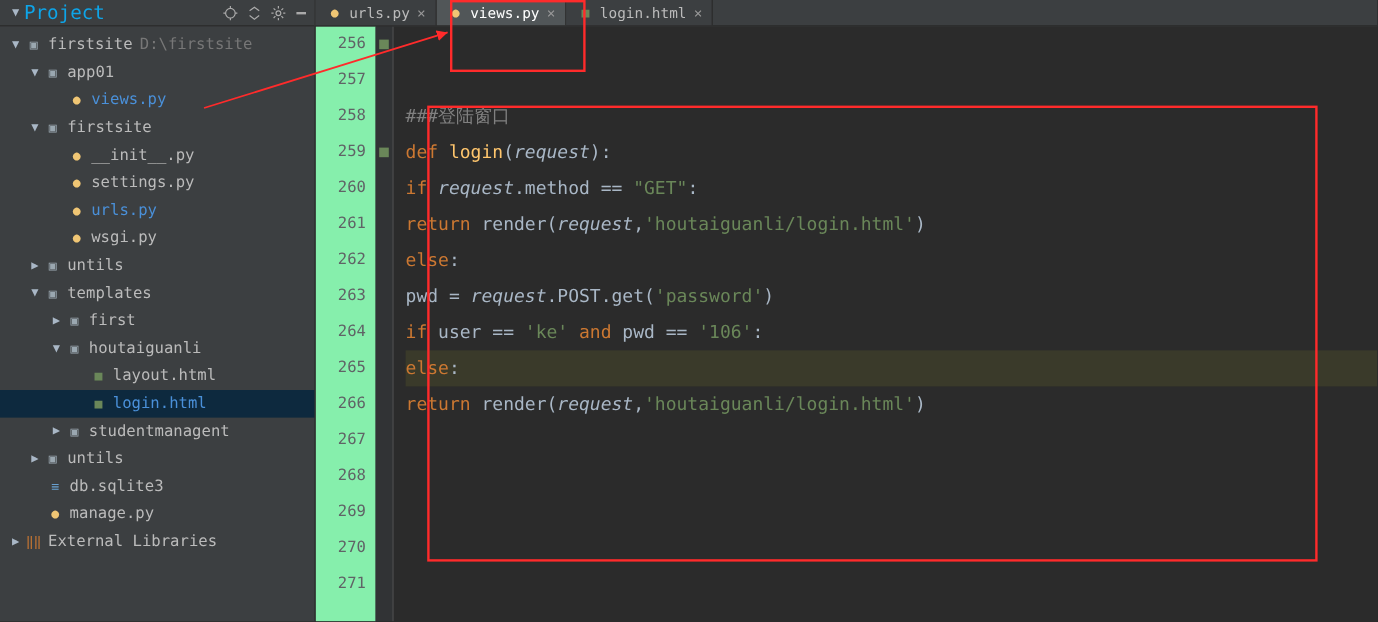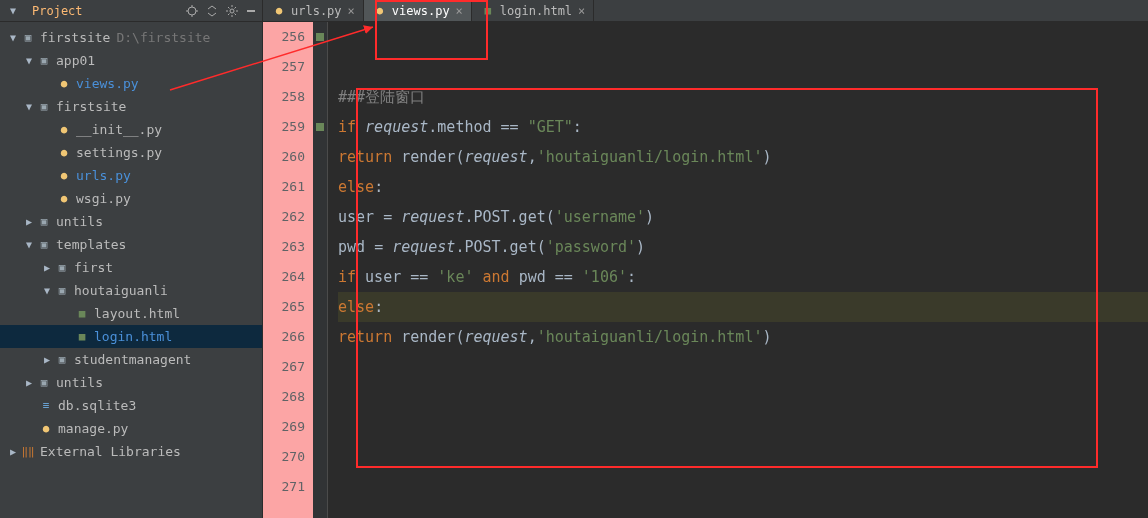--- a/index.html
+++ b/index.html
@@ -23,21 +23,21 @@
   flex-direction: column;
 }
 .sidebar-header {
   height: 22px;
   display: flex;
   align-items: center;
   padding: 0 6px;
   border-bottom: 1px solid #2b2b2b;
   background: #3c3f41;
 }
-.sidebar-header .title { color: #fdba74; font-size: 12px; margin-left: 12px; }
+.sidebar-header .title { color: #0ea5e9; font-size: 16px; margin-left: 0; }
 .sidebar-header .spacer { flex: 1; }
 .sidebar-header .ico-btn { margin-left: 8px; cursor: pointer; display:flex; align-items:center; }
 .tree { padding: 4px 0; }
 .tree-row {
   display: flex;
   align-items: center;
   height: 23px;
   padding-left: 6px;
   white-space: nowrap;
 }
@@ -68,21 +68,21 @@
   color: #bbbbbb;
   font-size: 12px;
   cursor: pointer;
 }
 .tab.active { background: #515658; color: #fff; }
 .tab .close { margin-left: 6px; color: #999; cursor: pointer; }
 .tab .ficon { margin-right: 4px; }
 .code-wrap { flex: 1; display: flex; position: relative; overflow:hidden; }
 .gutter {
   width: 50px;
-  background: #fca5a5;
+  background: #86efac;
   text-align: right;
   padding-right: 8px;
   color: #606366;
   font-size: 13px;
   line-height: 30px;
 }
 .gutter .ln { height: 30px; }
 .marks {
   width: 15px;
   background: #313335;
@@ -293,24 +293,24 @@
           <div class="mk"></div>
           <div class="mk"></div>
           <div class="mk"></div>
           <div class="mk"></div>
           <div class="mk"></div>
       </div>
       <div class="code">
         <div class="line"></div>
         <div class="line"></div>
         <div class="line"><span class="cmt">###登陆窗口</span></div>
+        <div class="line"><span class="kw">def</span> <span class="fn">login</span><span class="op">(</span><span class="param">request</span><span class="op">):</span></div>
         <div class="line">    <span class="kw">if</span> <span class="param">request</span><span class="id">.method</span> <span class="op">==</span> <span class="str">"GET"</span><span class="op">:</span></div>
         <div class="line">        <span class="kw">return</span> <span class="id">render</span><span class="op">(</span><span class="param">request</span><span class="op">,</span><span class="str">'houtaiguanli/login.html'</span><span class="op">)</span></div>
         <div class="line">    <span class="kw">else</span><span class="op">:</span></div>
-        <div class="line">        <span class="id">user</span> <span class="op">=</span> <span class="param">request</span><span class="id">.POST.get(</span><span class="str">'username'</span><span class="id">)</span></div>
         <div class="line">        <span class="id">pwd</span> <span class="op">=</span> <span class="param">request</span><span class="id">.POST.get(</span><span class="str">'password'</span><span class="id">)</span></div>
         <div class="line">        <span class="kw">if</span> <span class="id">user ==</span> <span class="str">'ke'</span> <span class="kw">and</span> <span class="id">pwd ==</span> <span class="str">'106'</span><span class="op">:</span></div>
         <div class="line caret">        <span class="kw">else</span><span class="op">:</span></div>
         <div class="line">            <span class="kw">return</span> <span class="id">render</span><span class="op">(</span><span class="param">request</span><span class="op">,</span><span class="str">'houtaiguanli/login.html'</span><span class="id">)</span></div>
         <div class="line"></div>
       </div>
     </div>
 
     <div class="redbox1" style="left:112px; top:0px; width:113px; height:60px;"></div>
     <div class="redbox2" style="left:93px; top:88px; width:742px; height:380px;"></div>

